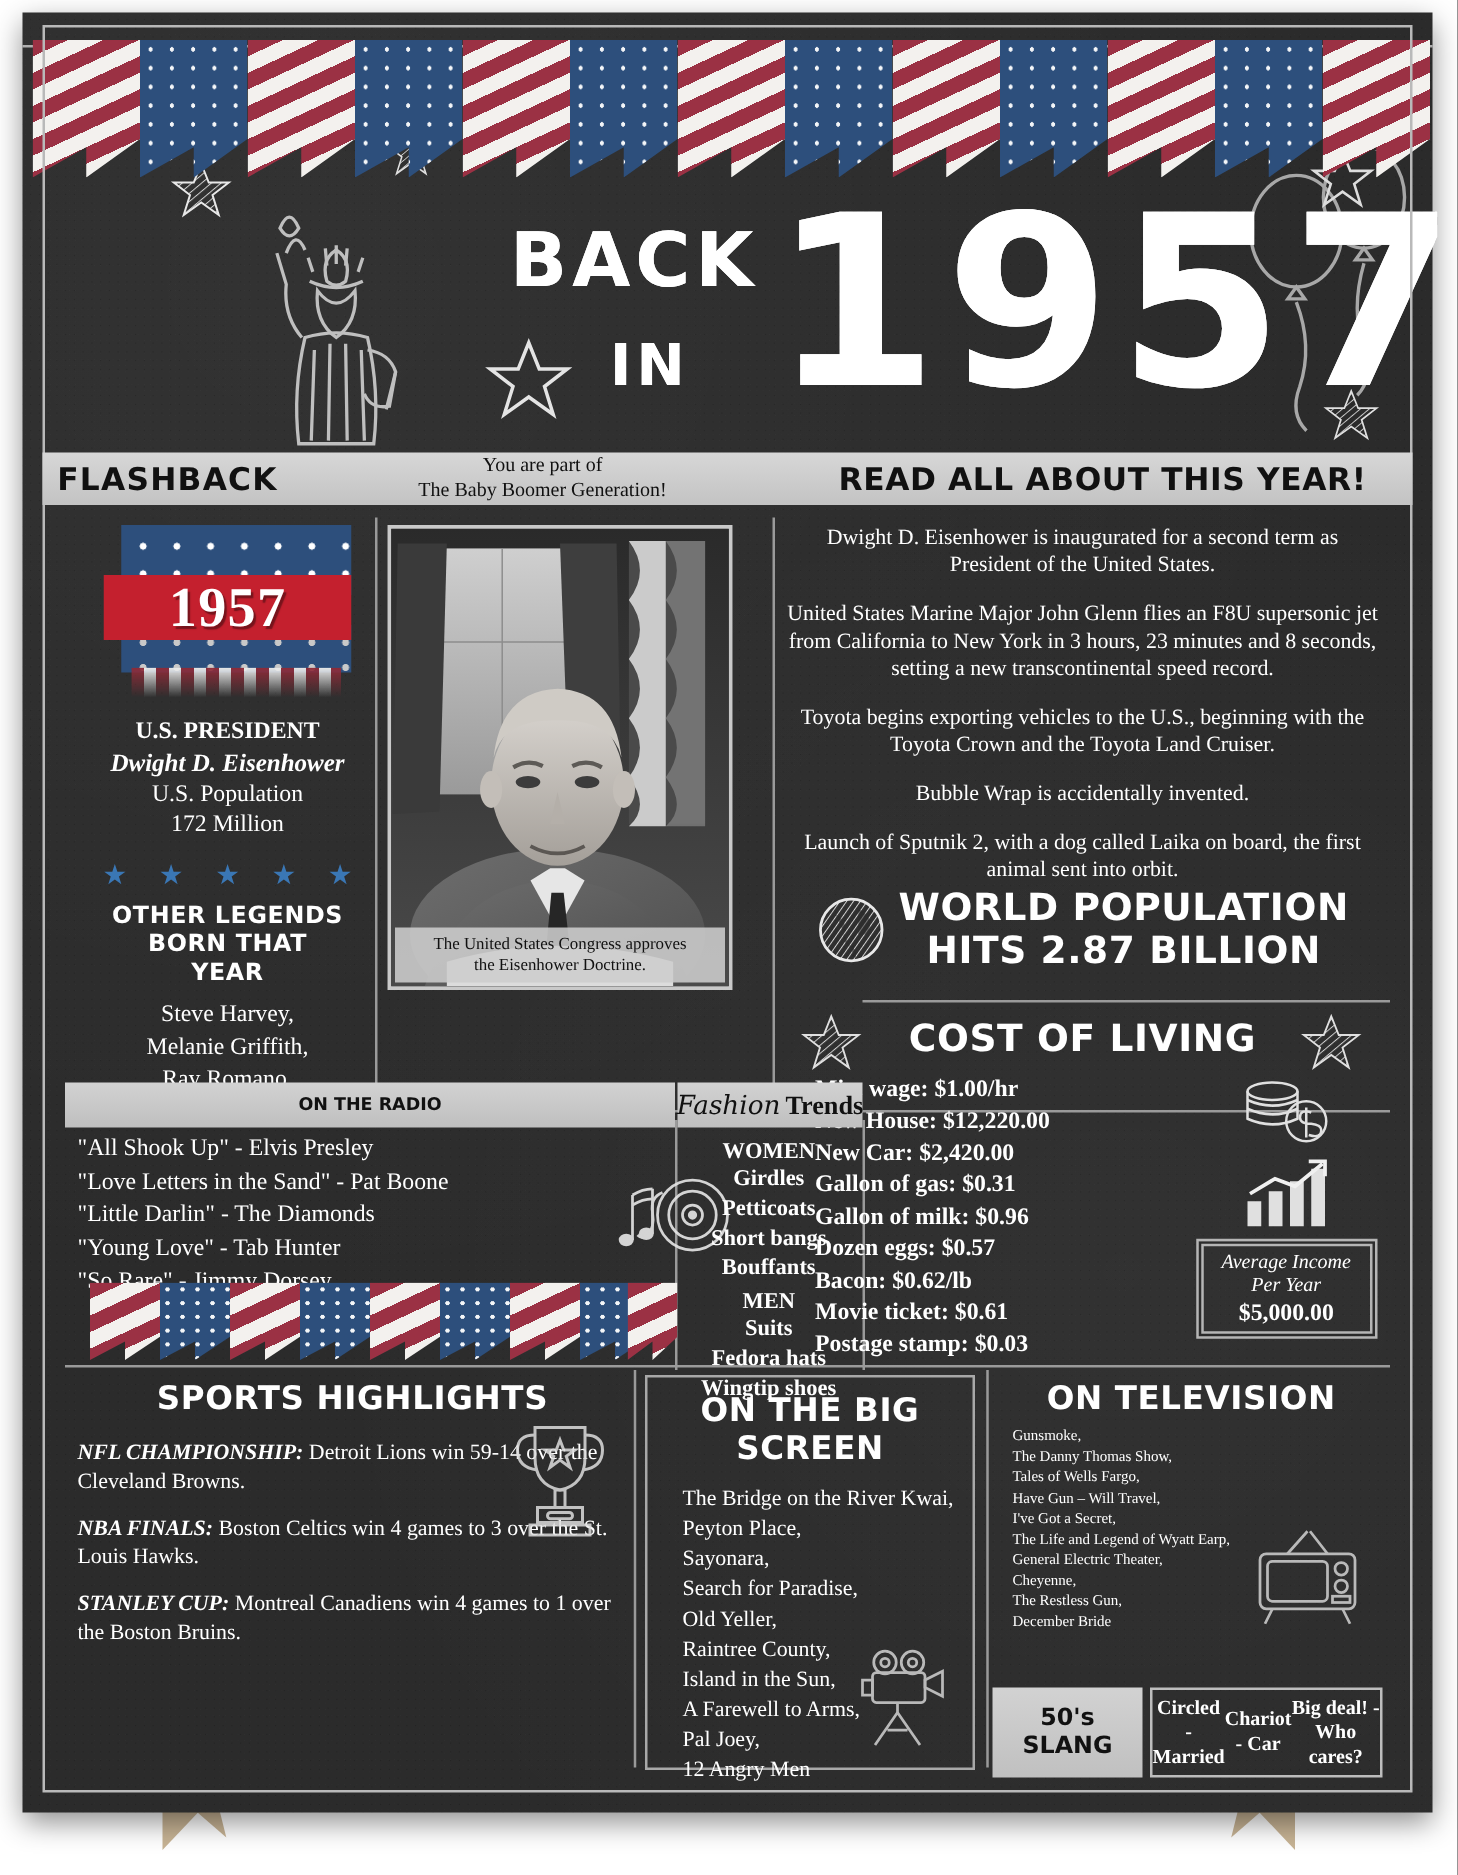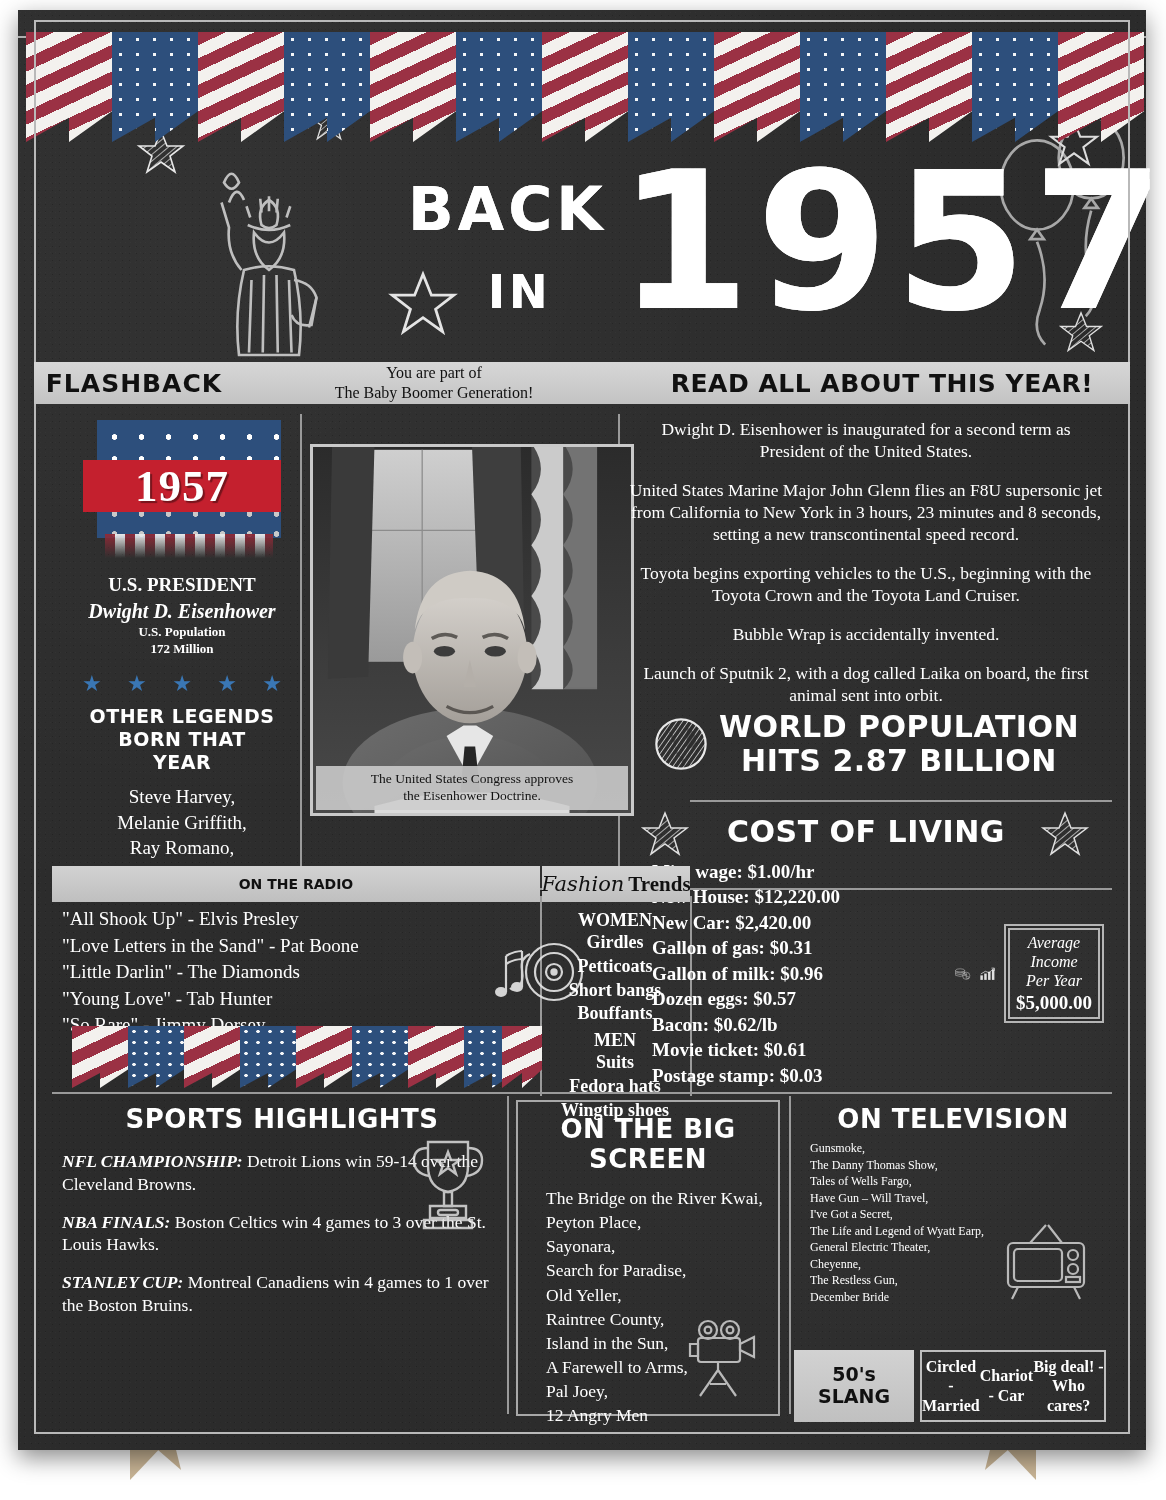--- a/index.html
+++ b/index.html
@@ -161,36 +161,36 @@
     position:absolute; left:0; top:40px; width:198px; height:52px; background:#c4202e;
     display:flex; align-items:center; justify-content:center;
   }
   .fb-red span{
     font-family:"Liberation Serif", serif; font-weight:bold; color:#fff;
     font-size:45px; letter-spacing:1px; text-shadow:2px 2px 1px rgba(0,0,0,.4);
   }
   .pres-block{ margin-top:18px; line-height:1.3; }
   .pres-block .lbl{ font-weight:bold; font-size:19px; }
   .pres-block .nm{ font-weight:bold; font-style:italic; font-size:20px; }
-  .pres-block .pop{ font-weight:bold; font-size:13px; }
+  .pres-block .pop{ font-weight:normal; font-size:19px; }
   .blue-stars{
     margin:16px auto 10px; width:200px; display:flex; justify-content:space-between;
   }
   .bstar{ color:#3a77b5; font-size:22px; line-height:1; }
   .legend-head{
     font-family:"DejaVu Sans", sans-serif; font-weight:bold; font-size:19px;
     line-height:1.2; letter-spacing:.5px;
   }
   .legend-names{ margin-top:10px; font-size:19px; line-height:1.35; }
 
   
   .photo-wrap{ position:absolute; left:258px; top:6px; width:300px; }
   .photo{
-    width:324px; height:372px; border:3px solid #c9c9c9;
-    background:#1d1d1d; position:relative; overflow:hidden;margin-top:24px;
+    width:276px; height:372px; border:3px solid #c9c9c9;
+    background:#1d1d1d; position:relative; overflow:hidden;
   }
   .photo svg{ display:block; width:100%; height:100%; }
   .photo-cap{
     position:absolute; left:3px; right:3px; bottom:3px;
     background:rgba(205,205,205,.88); color:#111;
     font-size:13.5px; line-height:1.25; text-align:center; padding:5px 4px;
   }
 
   
   .col-news{ position:absolute; left:576px; top:4px; right:8px; color:#fff; text-align:center; }
@@ -204,21 +204,21 @@
   }
 
   
   .cost{ position:absolute; left:576px; top:400px; right:8px; color:#fff; }
   .cost-title{
     text-align:center; font-family:"DejaVu Sans", sans-serif; font-weight:bold;
     font-size:30px; letter-spacing:.5px; margin-bottom:10px;
   }
   .cost-body{ display:flex; }
   .cost-list{ flex:1; padding-left:24px; font-size:19px; line-height:1.34; font-weight:bold; }
-  .cost-side{ width:150px; display:flex; flex-direction:row; align-items:center; gap:8px; }
+  .cost-side{ width:150px; display:flex; flex-direction:column; align-items:center; gap:8px; }
   .income-box{
     border:2px solid #b5b5b5; padding:7px 10px; text-align:center; width:145px;
     box-shadow:inset 0 0 0 2px #2b2b2b, inset 0 0 0 4px #b5b5b5;
   }
   .income-box .l1{ font-style:italic; font-size:16px; line-height:1.2; }
   .income-box .l2{ font-weight:bold; font-size:19px; margin-top:2px; }
 
   
   .subbar{
     position:absolute; background:linear-gradient(#d2d2d2,#bfbfbf); color:#111;

